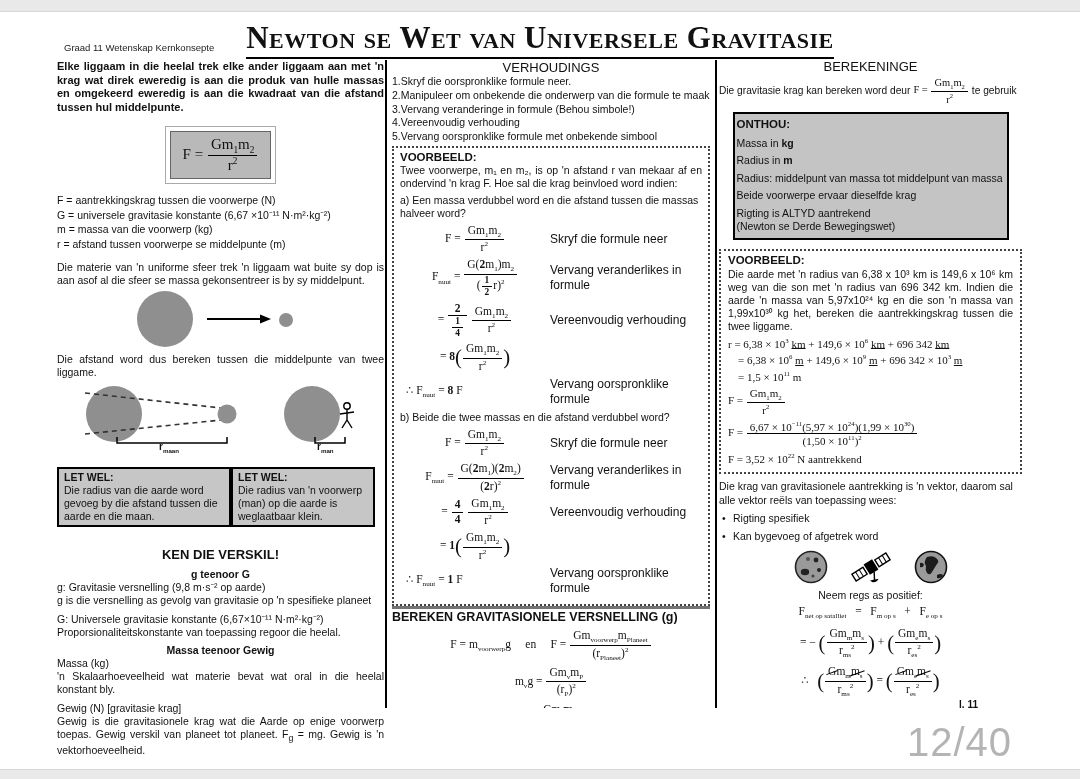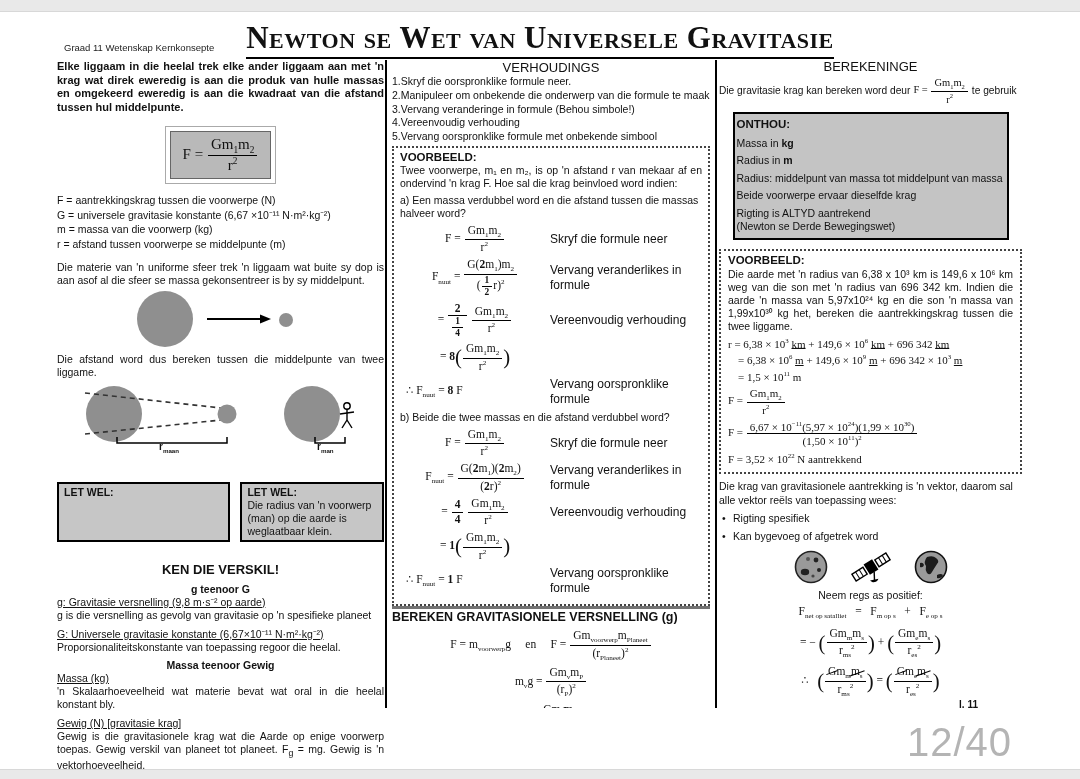--- a/index.html
+++ b/index.html
@@ -18,21 +18,21 @@
 
   .col{position:absolute;top:60px;font-size:10.5px;line-height:1.24}
   .col-left{left:57px;width:327px}
   .col-mid{left:385px;width:332px;height:648px;box-sizing:border-box;
            border-left:2px solid #000;border-right:2px solid #000;
            padding:1px 5px 3px;display:flex;flex-direction:column;overflow:hidden}
   .col-right{left:719px;width:303px}
 
   .just{text-align:justify}
   .centerb{text-align:center;font-weight:700}
-  .udef{text-decoration:underline}
+  .udef{}
 
   
   .formula{font-family:"Liberation Serif",serif;white-space:pre;line-height:1.1}
   .formula sub{font-size:.62em}
   .formula sup{font-size:.62em}
   .frac{display:inline-block;vertical-align:middle;text-align:center;margin:0 1px}
   .frac .fn{display:block;border-bottom:1px solid #000;padding:0 3px;line-height:1.15}
   .frac .fd{display:block;padding:0 3px;line-height:1.15}
   .frac .frac{font-size:.82em}
   .strike{position:relative;display:inline-block}
@@ -44,21 +44,21 @@
   
   .intro{font-weight:700;font-size:11px}
   .lawbox{width:max-content;margin:11px auto 9px;border:1px solid #aaa;padding:4px;background:#fff}
   .lawbox-inner{border:1px solid #666;background:#b9b9b9;padding:4px 12px;font-size:15px}
   .defs div{line-height:1.38}
   .sp{margin-top:9px}
   .fig{display:block;margin:2px auto}
   .fig2wrap{position:relative;height:82px;margin-top:2px}
   .figlabel{position:absolute;font-weight:700;font-size:10px;font-family:"Liberation Sans",sans-serif}
   .figlabel sub{font-size:.62em}
-  .letwels{display:flex;gap:10px;margin-top:19px}
+  .letwels{display:flex;margin-top:4px}
   .letwel{background:#c6c6c6;border:2px solid #000;padding:2px 5px;line-height:1.22}
   .letwel .lw-title{font-weight:700;display:block}
   .lw1{width:160px}
   .lw2{width:130px}
   .verskil-title{font-size:13px;margin-top:20px}
   .subhead{margin-top:5px}
 
   
   .mid-title{text-align:center;font-weight:400;font-size:13px;line-height:1.1}
   .steps div{line-height:1.3}
@@ -144,20 +144,21 @@
       </g>
       <path d="M258,56 V62 H288 V56" fill="none" stroke="#000" stroke-width="1.5"></path>
     </svg>
     <span class="figlabel formula" style="left:102px;top:60px"><b>r</b><sub>maan</sub></span>
     <span class="figlabel formula" style="left:260px;top:60px"><b>r</b><sub>man</sub></span>
   </div>
 
   <div class="letwels">
     <div class="letwel lw1">
       <span class="lw-title">LET WEL:</span>
+      <span>Die radius van die aarde word gevoeg by die afstand tussen die aarde en die maan.</span>
     </div>
     <div class="letwel lw2">
       <span class="lw-title">LET WEL:</span>
       <span>Die radius van 'n voorwerp (man) op die aarde is weglaatbaar klein.</span>
     </div>
   </div>
 
   <div class="centerb verskil-title">KEN DIE VERSKIL!</div>
   <div class="centerb subhead">g teenoor G</div>
   <div class="udef">g: Gravitasie versnelling (9,8 m·s⁻² op aarde)</div>

